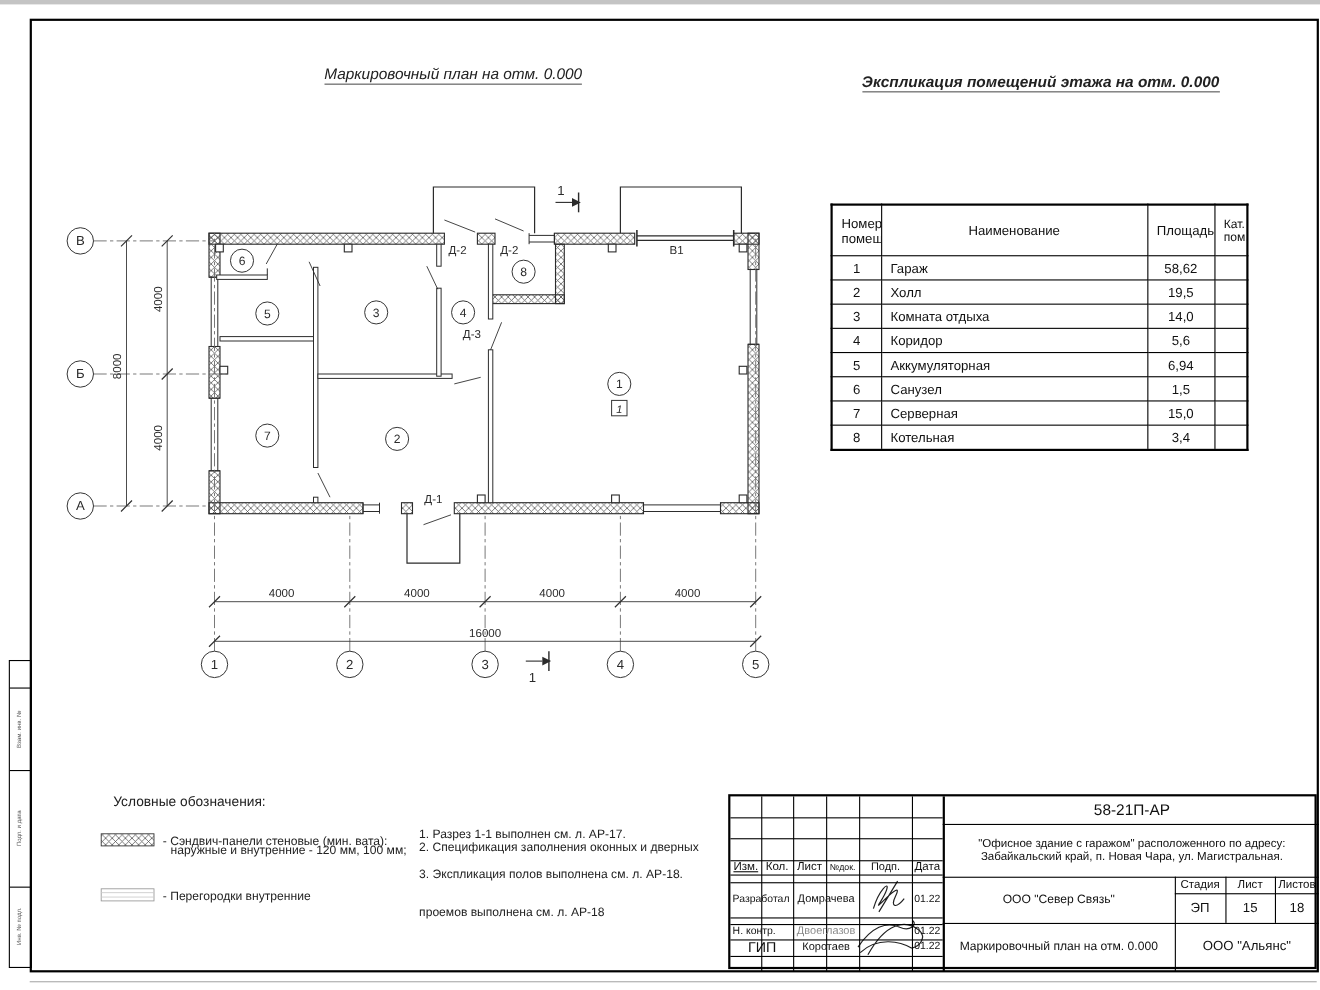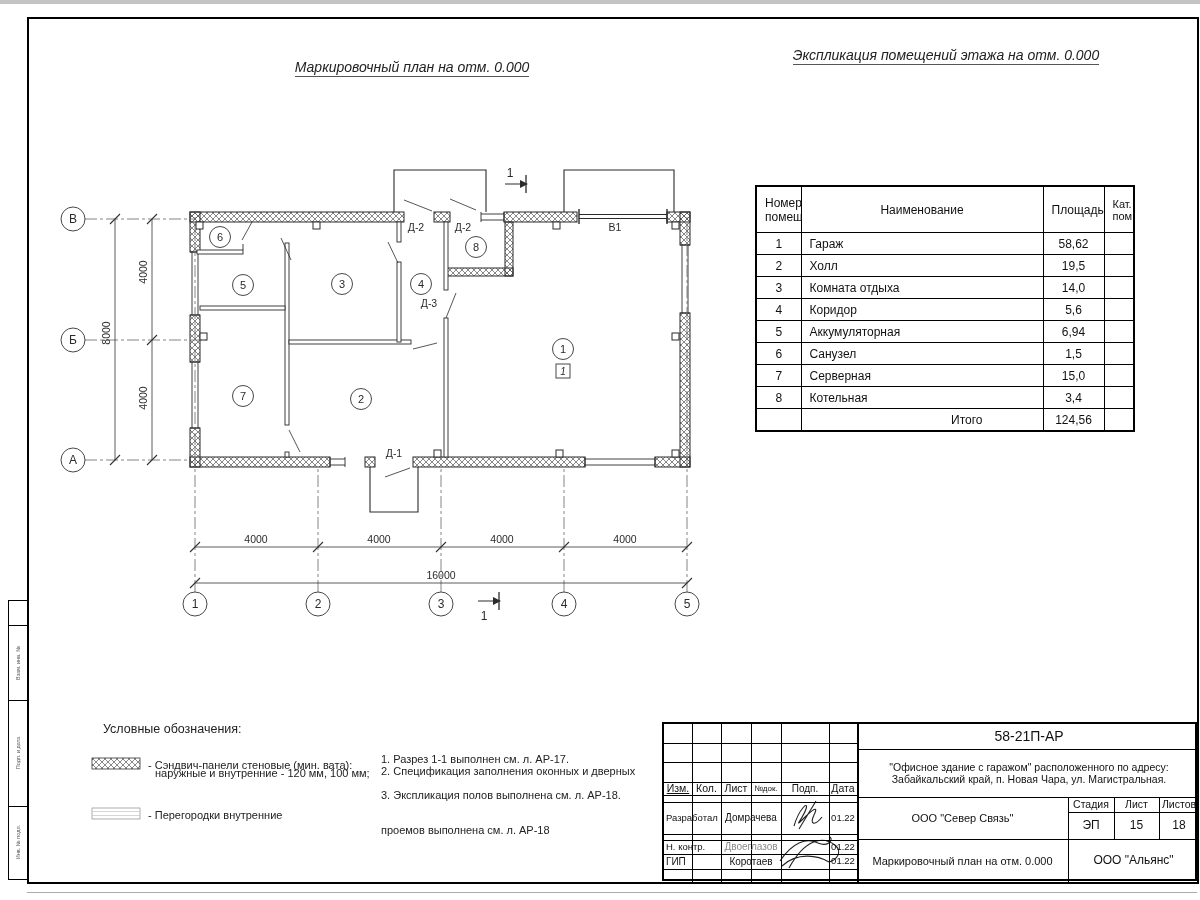--- a/index.html
+++ b/index.html
@@ -32,21 +32,21 @@
   <div class="abs" style="left:0;top:99px;width:19px;height:1px;background:#000;"></div>
   <div class="abs" style="left:0;top:205px;width:19px;height:1px;background:#000;"></div>
   <div class="abs" style="left:9px;top:62px;font-size:5.5px;color:#555;white-space:nowrap;transform:translate(-50%,-50%) rotate(-90deg);">Взам. инв. №</div>
   <div class="abs" style="left:9px;top:152px;font-size:5.5px;color:#555;white-space:nowrap;transform:translate(-50%,-50%) rotate(-90deg);">Подп. и дата</div>
   <div class="abs" style="left:9px;top:241px;font-size:5.5px;color:#555;white-space:nowrap;transform:translate(-50%,-50%) rotate(-90deg);">Инв. № подл.</div>
 </div>
 
 <div class="abs title-it cell" style="left:240px;top:58px;width:344px;height:20px;">
   <span>Маркировочный план на отм. 0.000</span>
 </div>
-<div class="abs title-it cell" style="left:746px;top:46px;width:400px;height:20px;">
+<div class="abs title-it cell" style="left:746px;top:65px;width:400px;height:20px;font-weight:bold;">
   <span>Экспликация помещений этажа на отм. 0.000</span>
 </div>
 
 <svg class="abs" style="left:0;top:0;" width="1200" height="900" viewBox="0 0 1200 900">
   <defs>
     <pattern id="hatch" width="6" height="6" patternUnits="userSpaceOnUse">
       <path d="M0,6 L6,0 M0,0 L6,6" stroke="#555" stroke-width="0.7"></path>
     </pattern>
   </defs>
 
@@ -291,26 +291,20 @@
       <td>Серверная</td>
       <td class="c">15,0</td>
       <td></td>
     </tr>
     <tr>
       <td class="c">8</td>
       <td>Котельная</td>
       <td class="c">3,4</td>
       <td></td>
     </tr>
-    <tr>
-      <td></td>
-      <td class="r" style="padding-right:60px">Итого</td>
-      <td class="c">124,56</td>
-      <td></td>
-    </tr>
   </tbody>
       </table>
 </div>
 
 <div class="abs" style="left:0;top:0;font-size:11px;color:#222;">
   <div class="abs" style="left:103px;top:722px;font-size:12.5px;white-space:nowrap;">Условные обозначения:</div>
   <div class="abs" style="left:148px;top:759px;white-space:nowrap;">- Сэндвич-панели стеновые (мин. вата):</div>
   <div class="abs" style="left:155px;top:767px;white-space:nowrap;">наружные и внутренние - 120 мм, 100 мм;</div>
   <div class="abs" style="left:148px;top:809px;white-space:nowrap;">- Перегородки внутренние</div>
   <div class="abs" style="left:381px;top:753px;white-space:nowrap;">1. Разрез 1-1 выполнен см. л. АР-17.</div>
@@ -352,21 +346,21 @@
   <div class="cell" style="left:87px;top:58px;width:30px;height:13px;font-size:8px;">№док.</div>
   <div class="cell" style="left:117px;top:58px;width:48px;height:13px;font-size:10px;">Подп.</div>
   <div class="cell" style="left:165px;top:58px;width:28px;height:13px;font-size:10.5px;">Дата</div>
 
   <div class="cell left" style="left:2px;top:78px;width:55px;height:32px;font-size:9.5px;">Разработал</div>
   <div class="cell" style="left:57px;top:78px;width:60px;height:32px;font-size:10px;">Домрачева</div>
   <div class="cell" style="left:165px;top:78px;width:28px;height:32px;font-size:9.5px;">01.22</div>
   <div class="cell left" style="left:2px;top:116px;width:55px;height:14px;font-size:9.5px;">Н. контр.</div>
   <div class="cell" style="left:57px;top:116px;width:60px;height:14px;font-size:10px;color:#8a8a8a;">Двоеглазов</div>
   <div class="cell" style="left:165px;top:116px;width:28px;height:14px;font-size:9.5px;">01.22</div>
-  <div class="cell left" style="left:2px;top:130px;width:55px;height:15px;font-size:10px;">ГИП</div>
+  <div class="cell left" style="left:16px;top:130px;width:55px;height:15px;font-size:13px;">ГИП</div>
   <div class="cell" style="left:57px;top:130px;width:60px;height:15px;font-size:10px;">Коротаев</div>
   <div class="cell" style="left:165px;top:130px;width:28px;height:15px;font-size:9.5px;">01.22</div>
 
   <div class="cell" style="left:195px;top:0;width:340px;height:25px;font-size:14px;">58-21П-АР</div>
   <div class="cell" style="left:195px;top:25px;width:340px;height:48px;font-size:10.5px;flex-direction:column;">
     <div>"Офисное здание с гаражом" расположенного по адресу:</div>
     <div>Забайкальский край, п. Новая Чара, ул. Магистральная.</div>
   </div>
   <div class="cell" style="left:193px;top:73px;width:211px;height:42px;font-size:11px;">ООО "Север Связь"</div>
   <div class="cell" style="left:404px;top:73px;width:46px;height:15px;font-size:10.5px;">Стадия</div>

